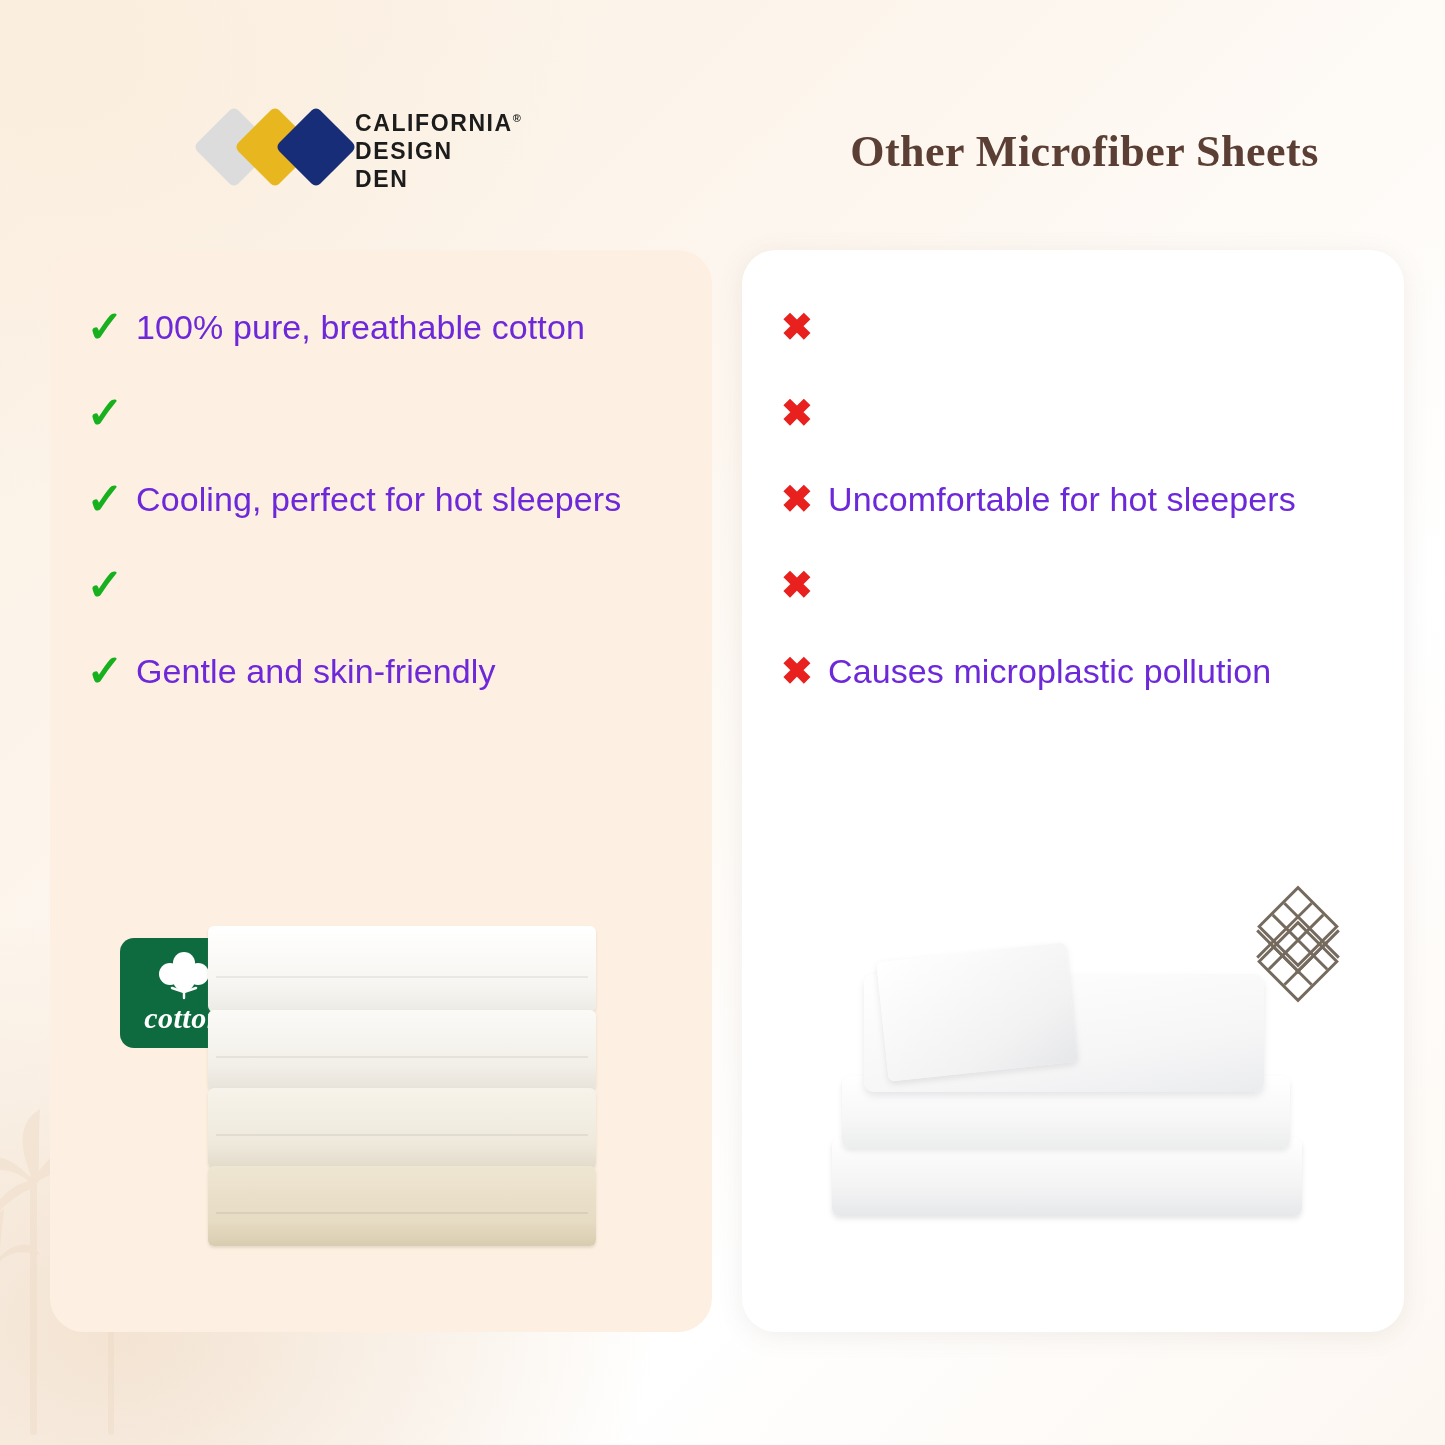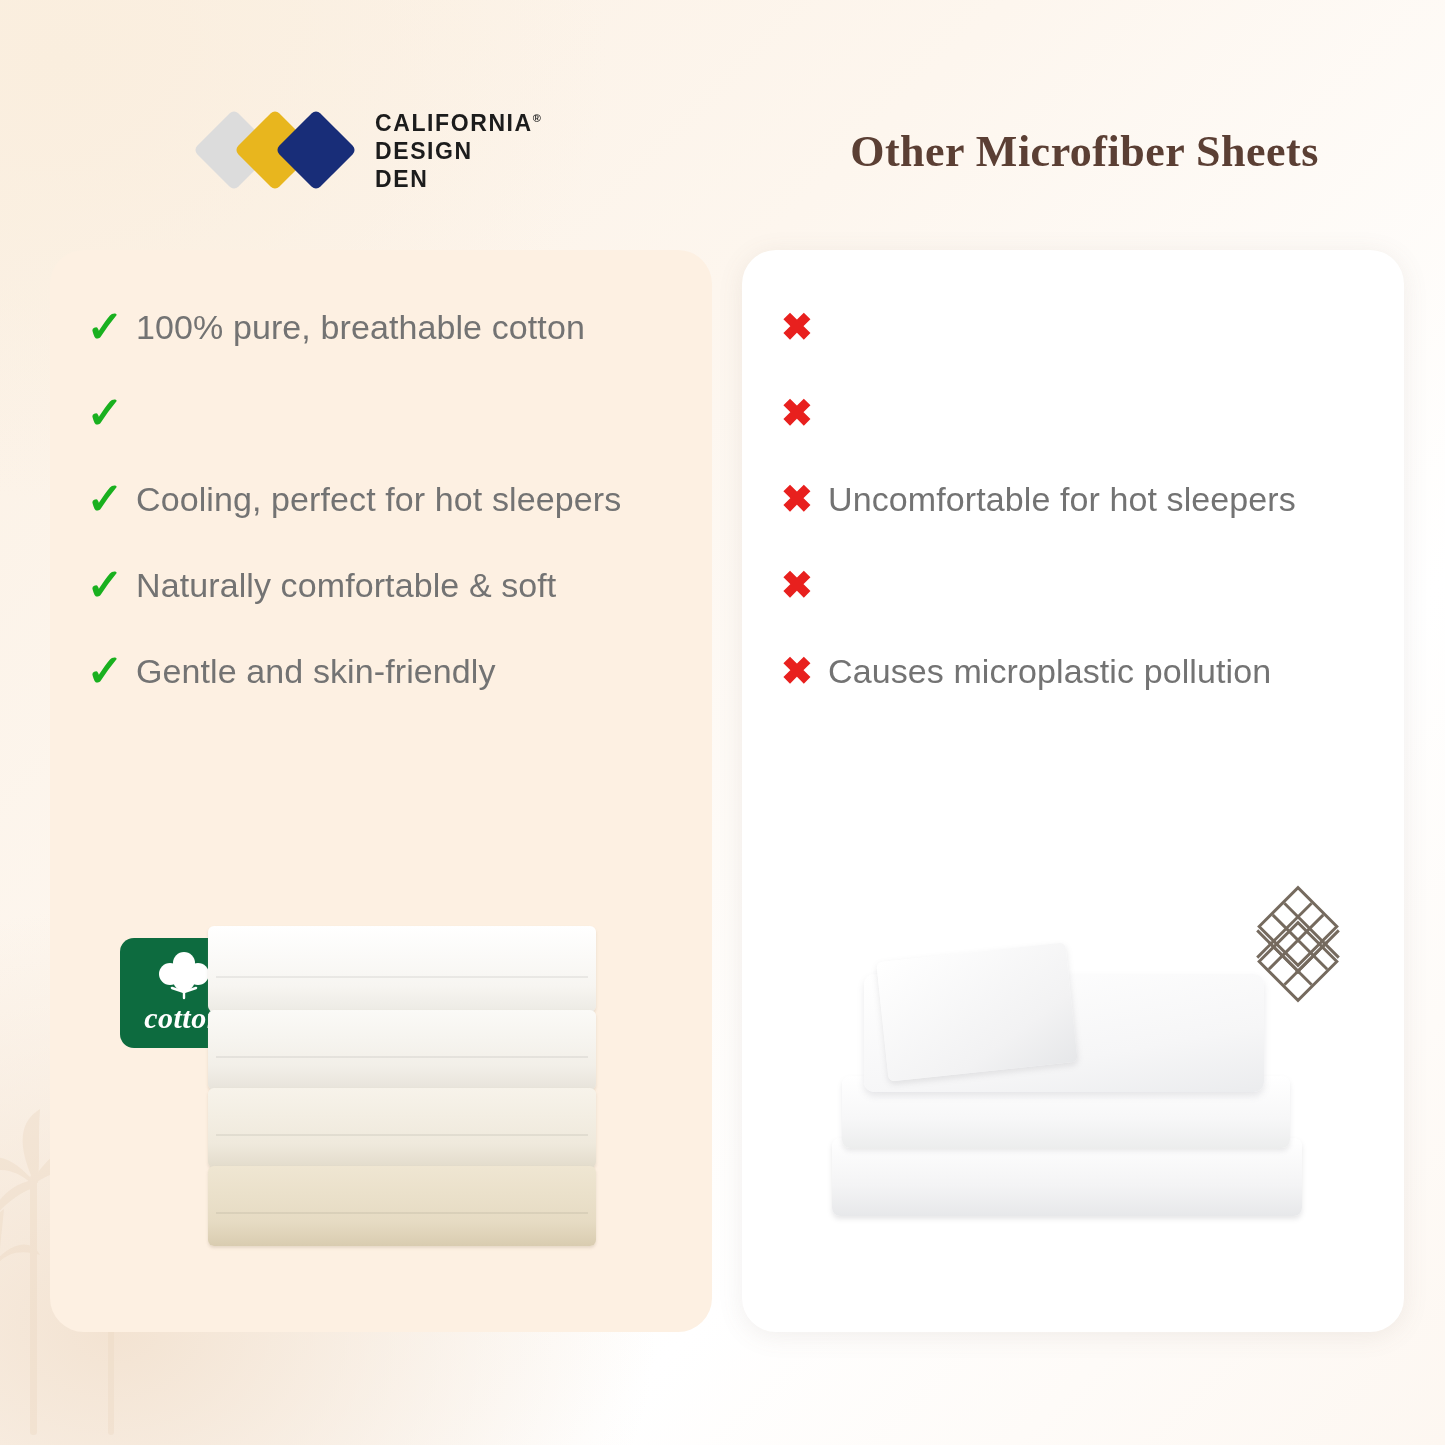--- a/index.html
+++ b/index.html
@@ -42,22 +42,21 @@
     top: 0; left: 0;
     width: 1445px;
     height: 236px;
   }
 
   .logo-wrap {
     position: absolute;
     left: 205px;
     top: 104px;
     display: flex;
-    align-items: flex-end;
-    gap: 20px;
+    align-items: flex-start;
   }
   .diamonds {
     position: relative;
     width: 150px;
     height: 86px;
   }
   .diamond {
     position: absolute;
     width: 58px;
     height: 58px;
@@ -138,21 +137,21 @@
     font-size: 42px;
     line-height: 50px;
     font-weight: bold;
   }
   .mark-check { color: #19b01f; font-size: 44px; }
   .mark-x { color: #e8201e; font-size: 38px; }
   .item-text {
     font-family: "Liberation Sans", sans-serif;
     font-size: 34px;
     line-height: 50px;
-    color: #737373;
+    color: #6d28d9;
     letter-spacing: 0.1px;
     max-width: 520px;
   }
 
   
   .cotton-seal {
     position: absolute;
     left: 70px;
     top: 688px;
     width: 128px;
@@ -328,21 +327,20 @@
         <span class="mark mark-check">✓</span>
       </div>
 
       <div class="item">
         <span class="mark mark-check">✓</span>
         <span class="item-text">Cooling, perfect for hot sleepers</span>
       </div>
 
       <div class="item">
         <span class="mark mark-check">✓</span>
-        <span class="item-text">Naturally comfortable &amp; soft</span>
       </div>
 
       <div class="item">
         <span class="mark mark-check">✓</span>
         <span class="item-text">Gentle and skin-friendly</span>
       </div>
 
     </div>
 
     <div class="cotton-seal">

